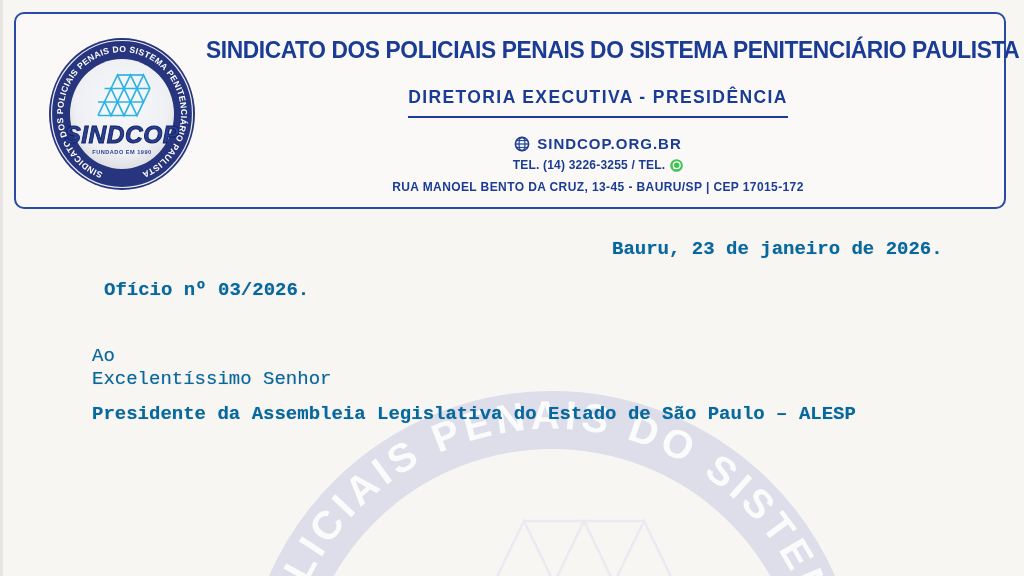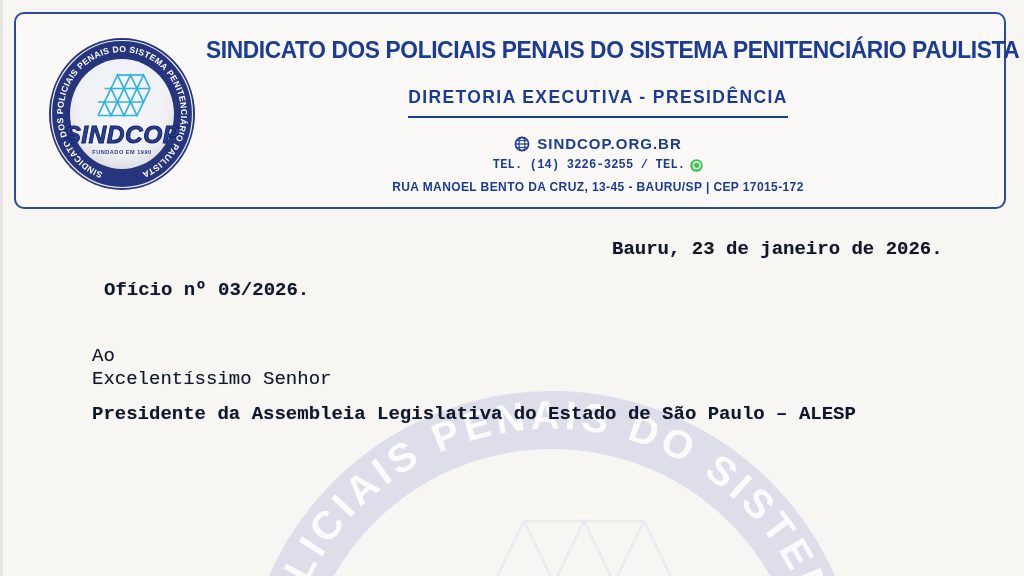--- a/index.html
+++ b/index.html
@@ -15,31 +15,31 @@
     position:absolute;left:14px;top:12px;width:988px;height:193px;
     border:2.5px solid #2a4aa5;border-radius:10px;background:rgba(255,255,255,.35);
     z-index:3;
   }
   .logo{position:absolute;left:32px;top:23px;width:148px;height:154px;}
   .header-text{position:absolute;left:186px;top:0;width:792px;text-align:center;color:#1b3c94;}
   .org-name{margin-top:23px;font-size:23px;font-weight:bold;letter-spacing:-0.4px;transform:scaleX(.99);white-space:nowrap;}
   .dept-wrap{margin-top:23px;}
   .dept{display:inline-block;font-size:17.5px;font-weight:bold;letter-spacing:1.4px;border-bottom:2.2px solid #1b3c94;padding-bottom:8px;white-space:nowrap;}
   .site-line{margin-top:17px;display:flex;justify-content:center;align-items:center;gap:7px;font-size:15px;font-weight:bold;letter-spacing:1px;}
-  .tel-line{margin-top:6px;display:flex;justify-content:center;align-items:center;gap:5px;font-size:12px;font-weight:bold;letter-spacing:.2px;white-space:nowrap;font-family:Liberation Mono, monospace;}
+  .tel-line{margin-top:6px;display:flex;justify-content:center;align-items:center;gap:5px;font-size:12px;font-weight:bold;letter-spacing:.2px;white-space:nowrap;}
   .addr-line{margin-top:8px;font-size:12px;font-weight:bold;letter-spacing:.4px;white-space:nowrap;}
 
   
   .watermark{position:absolute;left:0;top:0;z-index:1;pointer-events:none;}
 
   
   .typed{
     position:absolute;z-index:2;
     font-family:"Liberation Mono",monospace;
-    color:#0f172a;font-size:19px;line-height:23px;white-space:pre;
+    color:#0369a1;font-size:19px;line-height:23px;white-space:pre;
     text-shadow:0 0 1px rgba(50,50,50,.35);
   }
   .b{font-weight:bold;}
   .date-line{left:612px;top:238px;}
   .oficio{left:104px;top:279px;}
   .recipient-open{left:92px;top:345px;}
   .recipient-title{left:92px;top:403px;}
   .subject{left:92px;top:447px;line-height:22.5px;}
 </style>
 </head>

